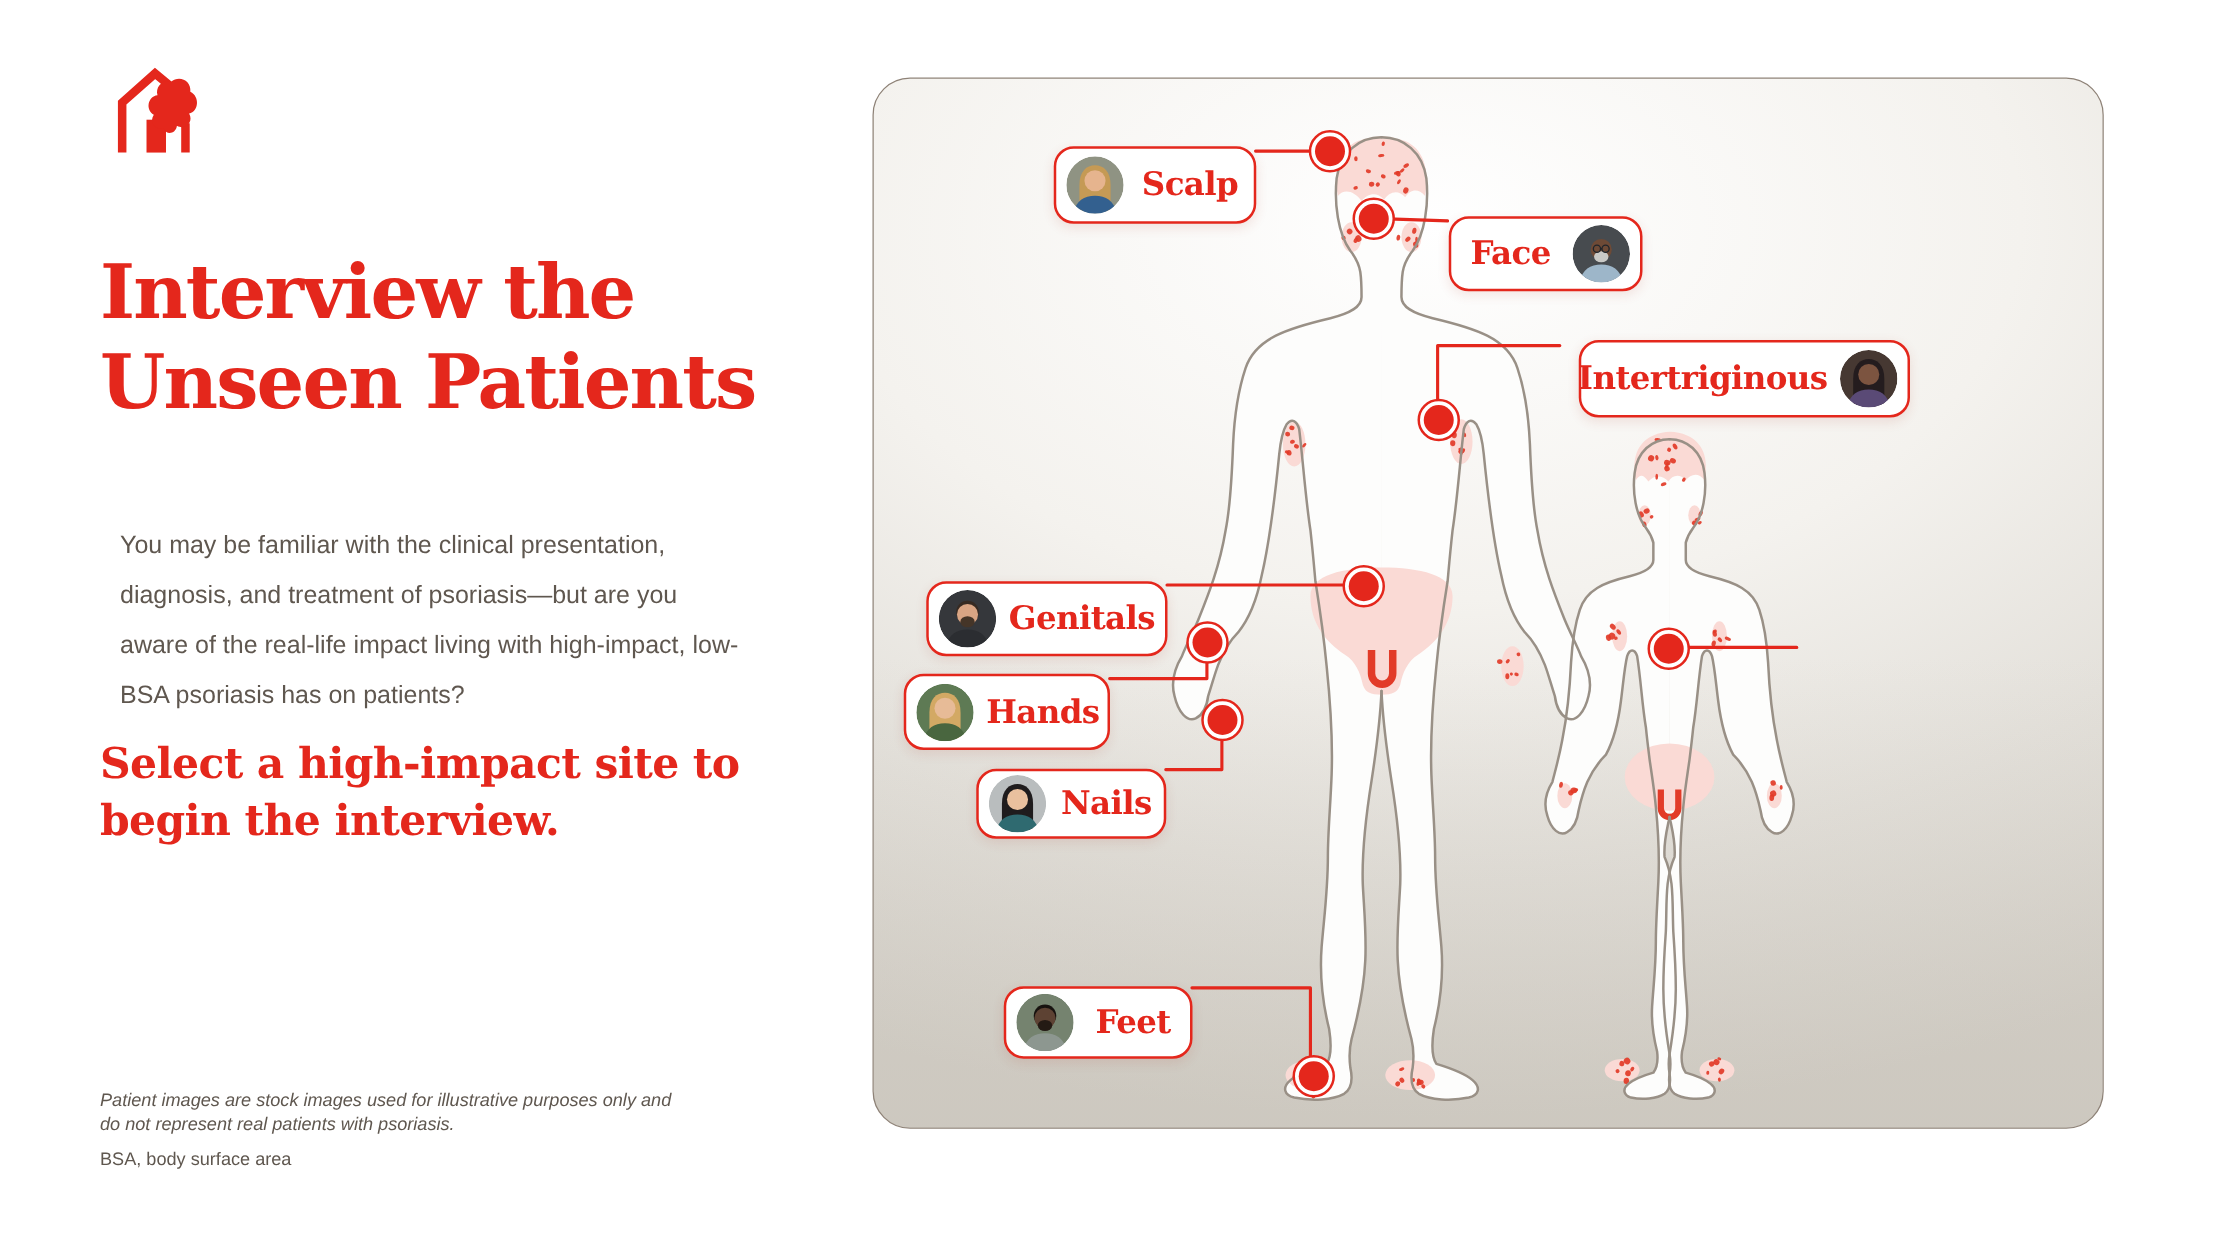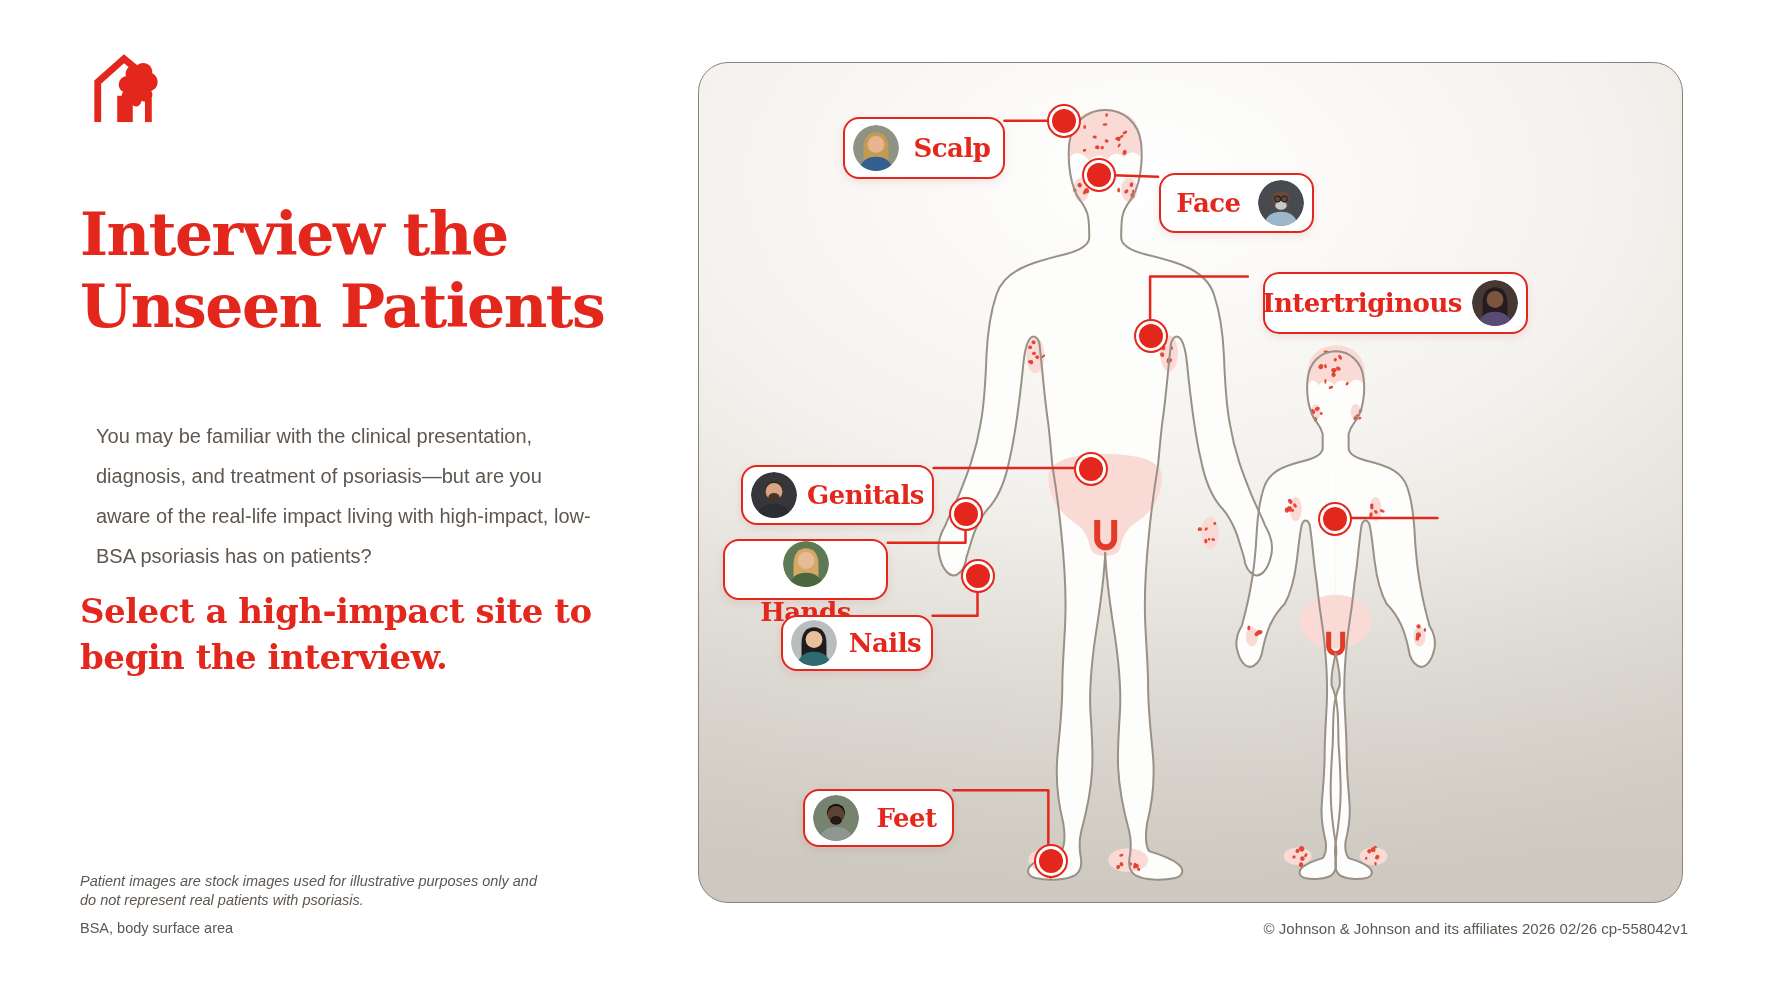--- a/index.html
+++ b/index.html
@@ -67,21 +67,20 @@
       <rect x="30" y="47" width="16" height="27" fill="#e4271c"></rect>
       <path fill="#e4271c" d="M50 16 C57 10 67 15 66 24 C74 28 73 40 65 42 C69 49 62 56 55 52 C54 59 46 60 44 54 C37 56 32 49 36 43 C29 39 31 28 39 27 C37 20 44 13 50 16 Z"></path>
     </svg>
   </div>
 
   <h1 id="page-title" class="serif">Interview the Unseen Patients</h1>
   <p id="intro-text">You may be familiar with the clinical presentation, diagnosis, and treatment of psoriasis—but are you aware of the real-life impact living with high-impact, low-BSA psoriasis has on patients?</p>
   <p id="cta-text" class="serif">Select a high-impact site to begin the interview.</p>
   <p id="disclaimer-text">Patient images are stock images used for illustrative purposes only and do not represent real patients with psoriasis.</p>
   <p id="abbrev-note">BSA, body surface area</p>
-  <p id="copyright">© Johnson &amp; Johnson and its affiliates 2026 02/26 cp-558042v1</p>
 
   <section id="body-map-panel">
 
     <svg id="bodies" viewBox="0 0 985 841">
       <defs>
 
         <path id="aHalf" d="M407,47
           C389,47 374,59 371,80 C369,100 372,124 382,138 C386,143 389,149 390,155
           C391,162 391,169 391,175 C391,183 382,188 366,192 C332,200 306,208 298,232
           C292,250 289,270 288,293 C287,320 286,342 282,362 C277,392 268,414 260,434
@@ -334,21 +333,21 @@
               <circle cx="24" cy="24" r="24" fill="#35373b"></circle>
               <circle cx="24" cy="18.4" r="9.4" fill="#362a22"></circle>
               <circle cx="24" cy="20.4" r="8.8" fill="#d9a584"></circle>
               <ellipse cx="24" cy="26.5" rx="6" ry="4.6" fill="#453528"></ellipse>
               <path d="M6 48 C8 37 15 33 24 33 C33 33 40 37 42 48 Z" fill="#2b2d31"></path>
             </svg>
           </span>
           <span class="site-label">Genitals</span>
         </button>
         <button class="site-dot" style="left: 375px; top: 389px;"></button>
-        <button class="site-box" style="left: 24px; top: 450px; width: 165px; height: 61px; flex-direction: column;">
+        <button class="site-box" style="left: 24px; top: 450px; width: 165px; height: 61px;">
           <span class="avatar">
             <svg viewBox="0 0 48 48">
               <circle cx="24" cy="24" r="24" fill="#5e7a54"></circle>
               <path d="M11 46 V24 C11 12.5 17 7.5 24 7.5 C31 7.5 37 12.5 37 24 V46 Z" fill="#d3a964"></path>
               <circle cx="24" cy="18.4" r="9.4" fill="#d3a964"></circle>
               <circle cx="24" cy="20.4" r="8.8" fill="#e7bb97"></circle>
               <path d="M6 48 C8 37 15 33 24 33 C33 33 40 37 42 48 Z" fill="#49663f"></path>
             </svg>
           </span>
           <span class="site-label">Hands</span>

